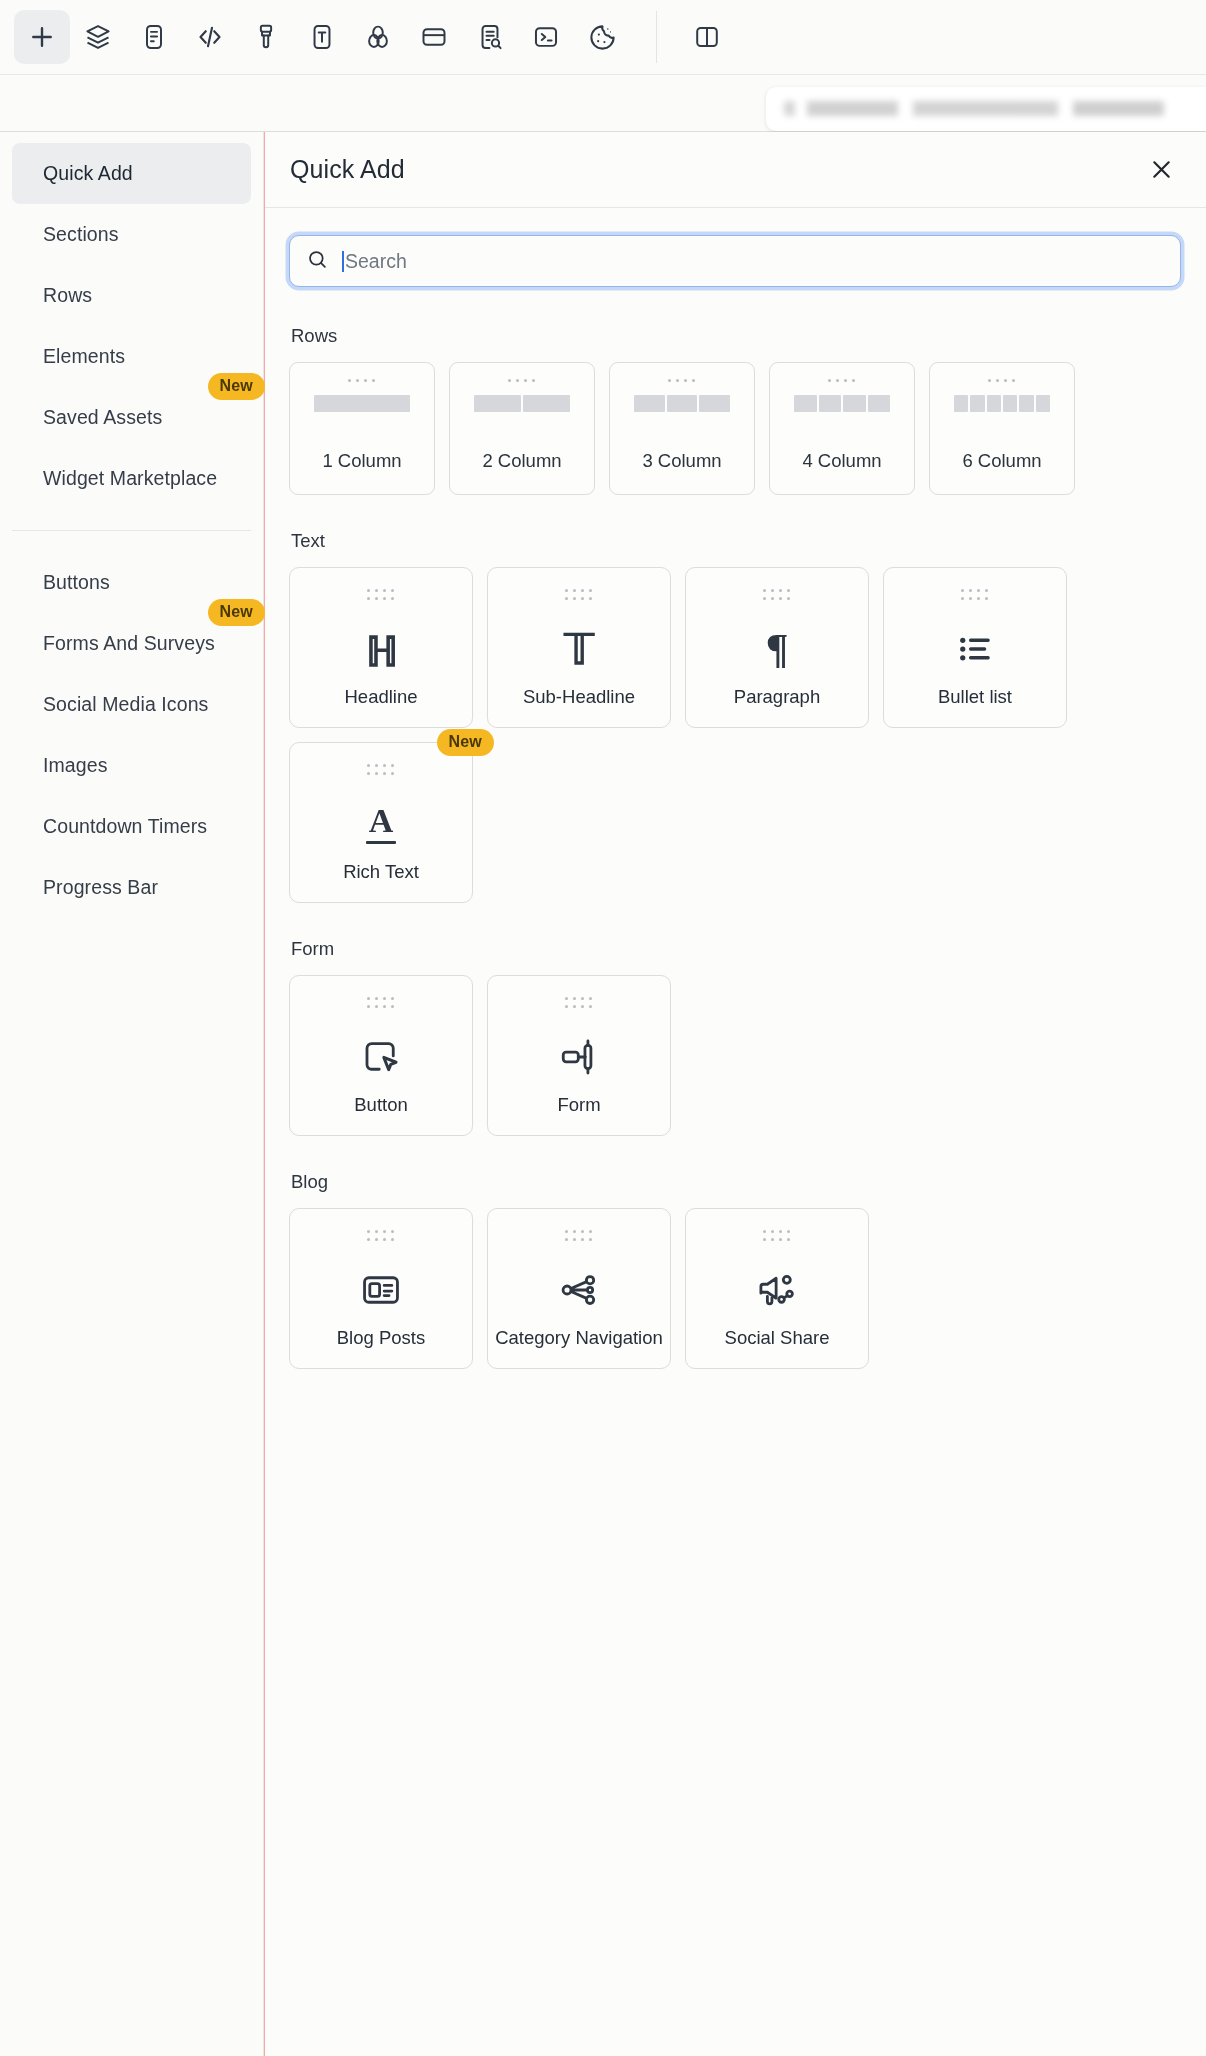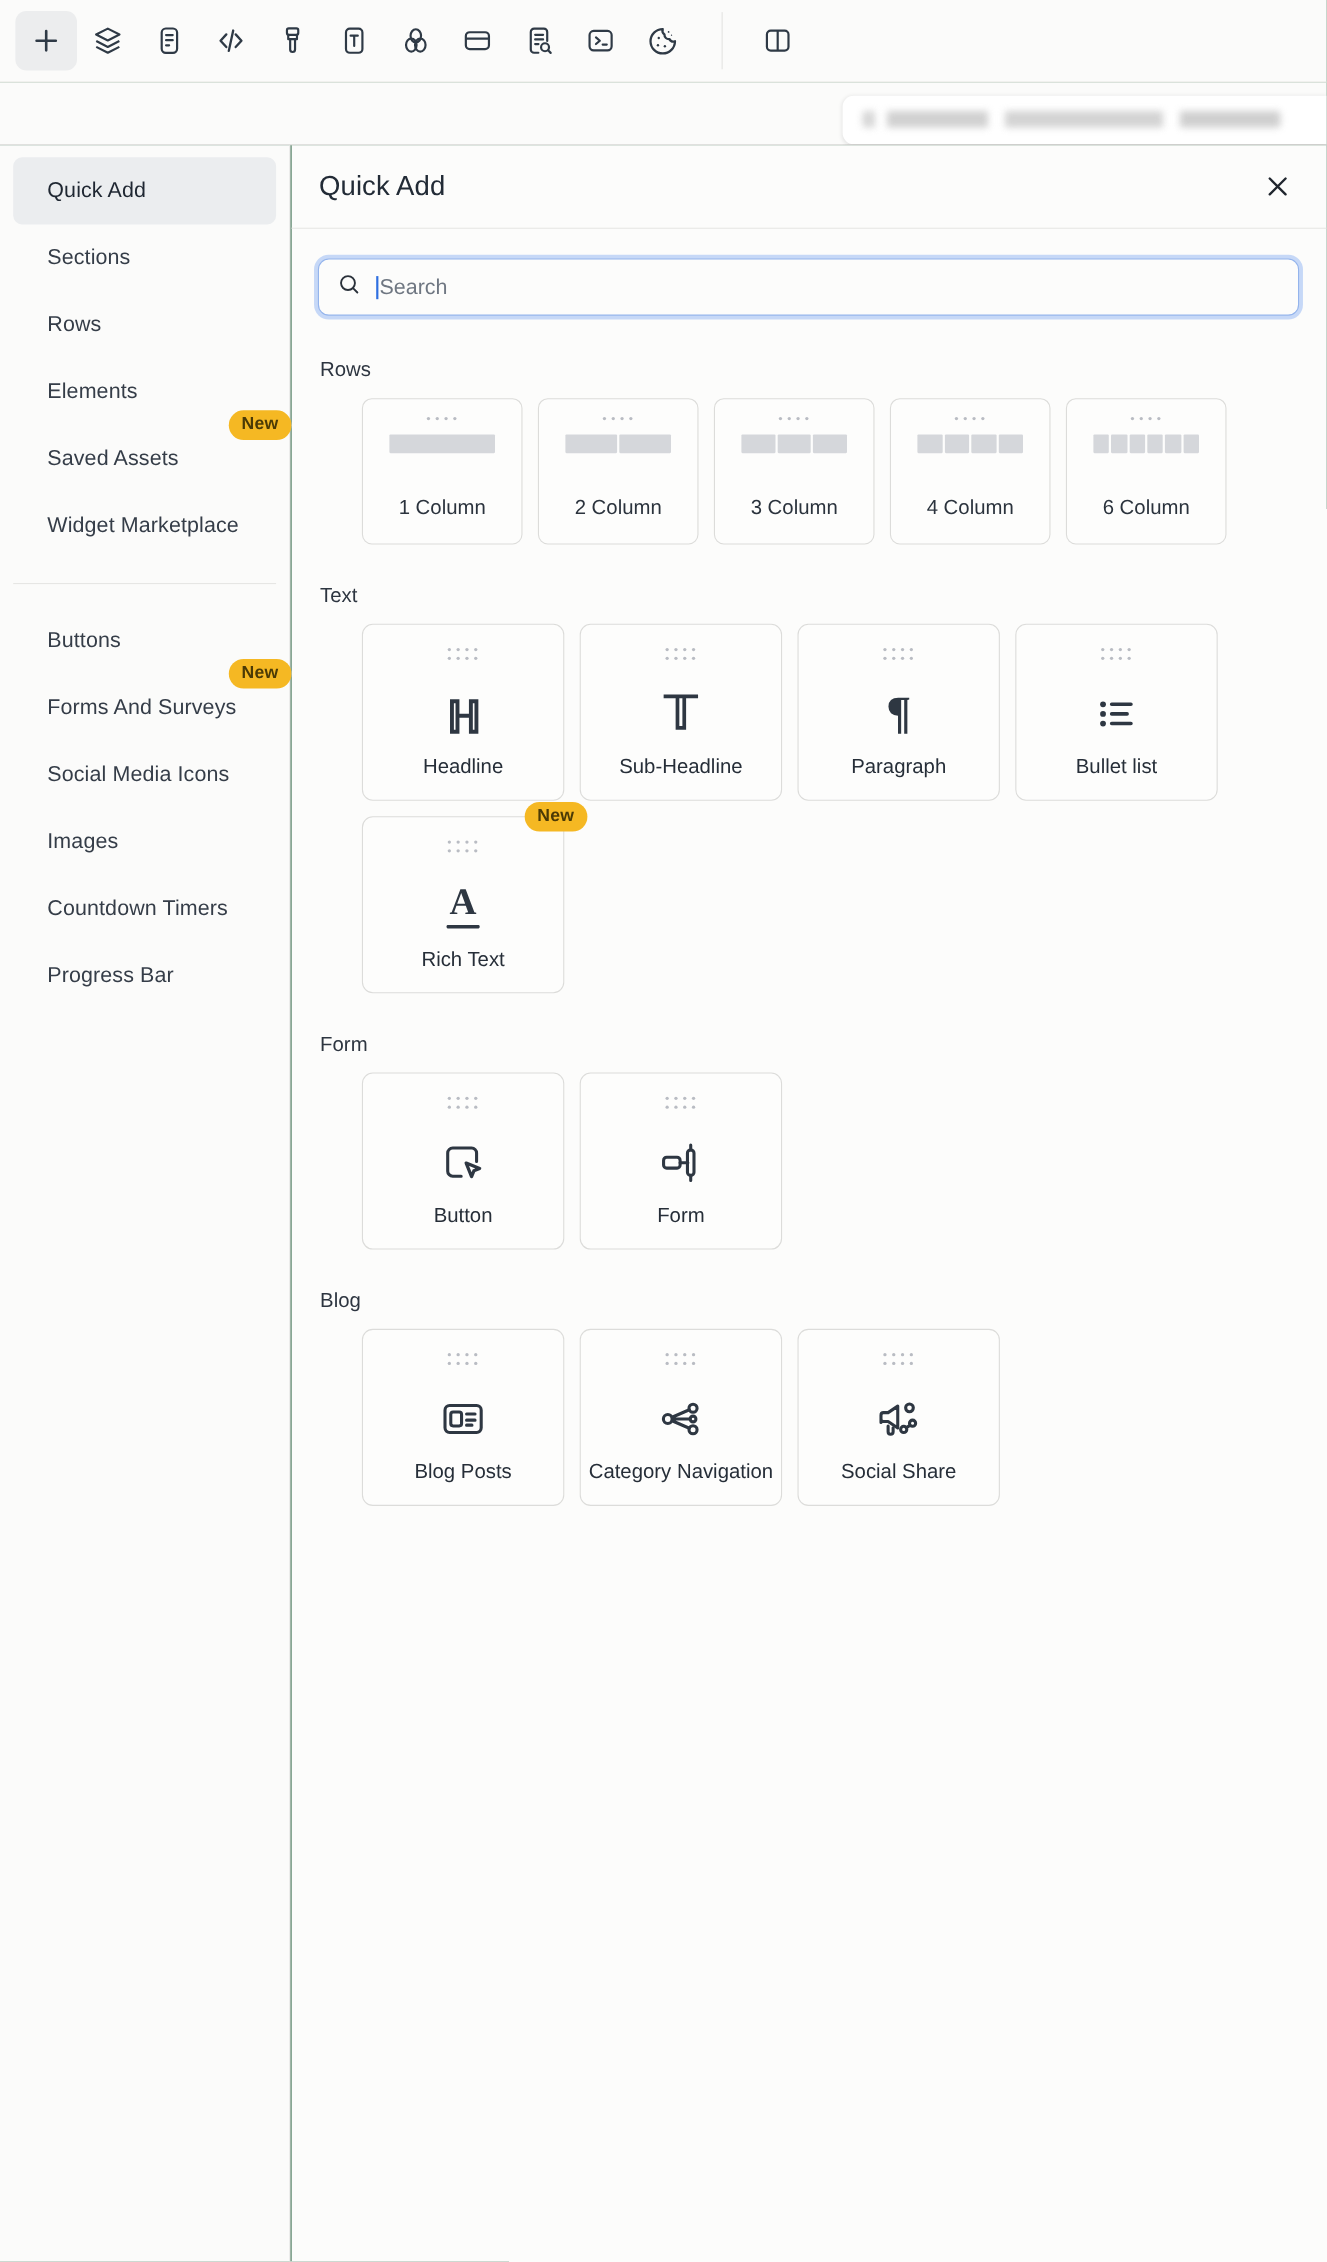--- a/index.html
+++ b/index.html
@@ -2,21 +2,21 @@
 <html><head>
 <meta charset="utf-8">
 <style>
   * { box-sizing: border-box; margin: 0; padding: 0; }
   html, body {
     width: 1206px; height: 2056px;
     background: #ffffff;
     font-family: "Liberation Sans", sans-serif;
     overflow: hidden;
   }
-  .app { position: relative; width: 1206px; height: 2056px; background:#14532d; }
+  .app { position: relative; width: 1206px; height: 2056px; background:#fca5a5; }
 
   
   .toolbar {
     position: absolute; top: 0; left: 0; width: 1206px; height: 75px;
     background: #fbfbfa;
     border-bottom: 1px solid #e9e9e7;
     display: flex; align-items: center; padding-left: 14px;
   }
   .tb-btn {
     width: 56px; height: 54px; border-radius: 10px;
@@ -89,21 +89,21 @@
     box-shadow: 0 0 0 3.5px #c6d8f7;
     display:flex; align-items:center; padding: 0 16px; margin-bottom: 38px;
   }
   .searchwrap .sicon { color:#2a313a; flex:0 0 auto; margin-right: 13px; display:block; }
   .caret { width:2px; height:21px; background:#2f6fe0; margin-right:1px; }
   .splaceholder { font-size: 19.5px; color:#6f7782; }
 
   .group-title { font-size: 18.5px; color:#2d3540; margin: 0 0 15px 2px; }
   .group { margin-bottom: 35px; }
 
-  .grid { display:flex; flex-wrap: wrap; gap: 14px; margin-left: 40px; }
+  .grid { display:flex; flex-wrap: wrap; gap: 14px; }
 
   
   .rowcard {
     width: 146px; height: 133px; background:#fdfdfc;
     border: 1px solid #dcdcda; border-radius: 9px;
     display:flex; flex-direction:column; align-items:center;
     padding-top: 16px; position:relative;
   }
   .grip { display:grid; grid-template-columns: repeat(4, 4px); gap: 4px; margin-bottom: 13px; }
   .grip i { width:3px; height:3px; border-radius:50%; background:#b9bcc3; display:block; }

